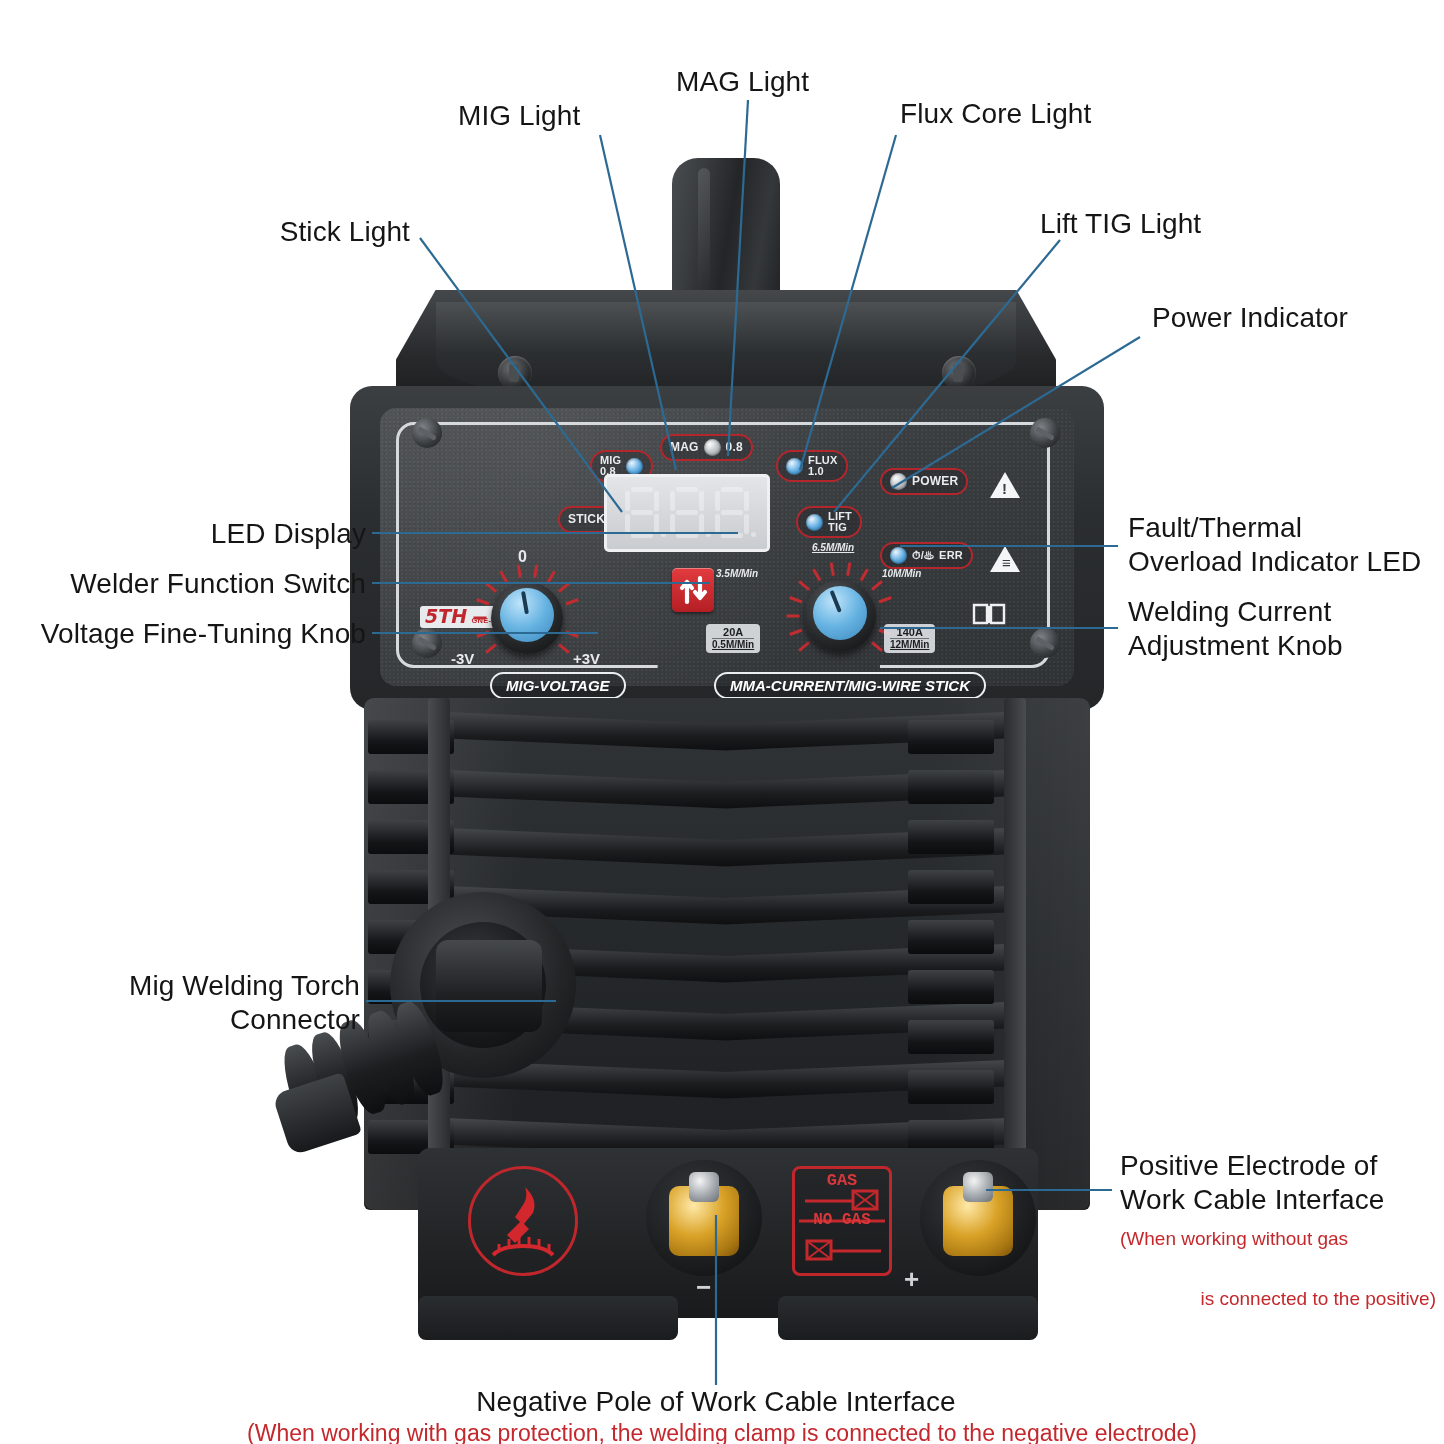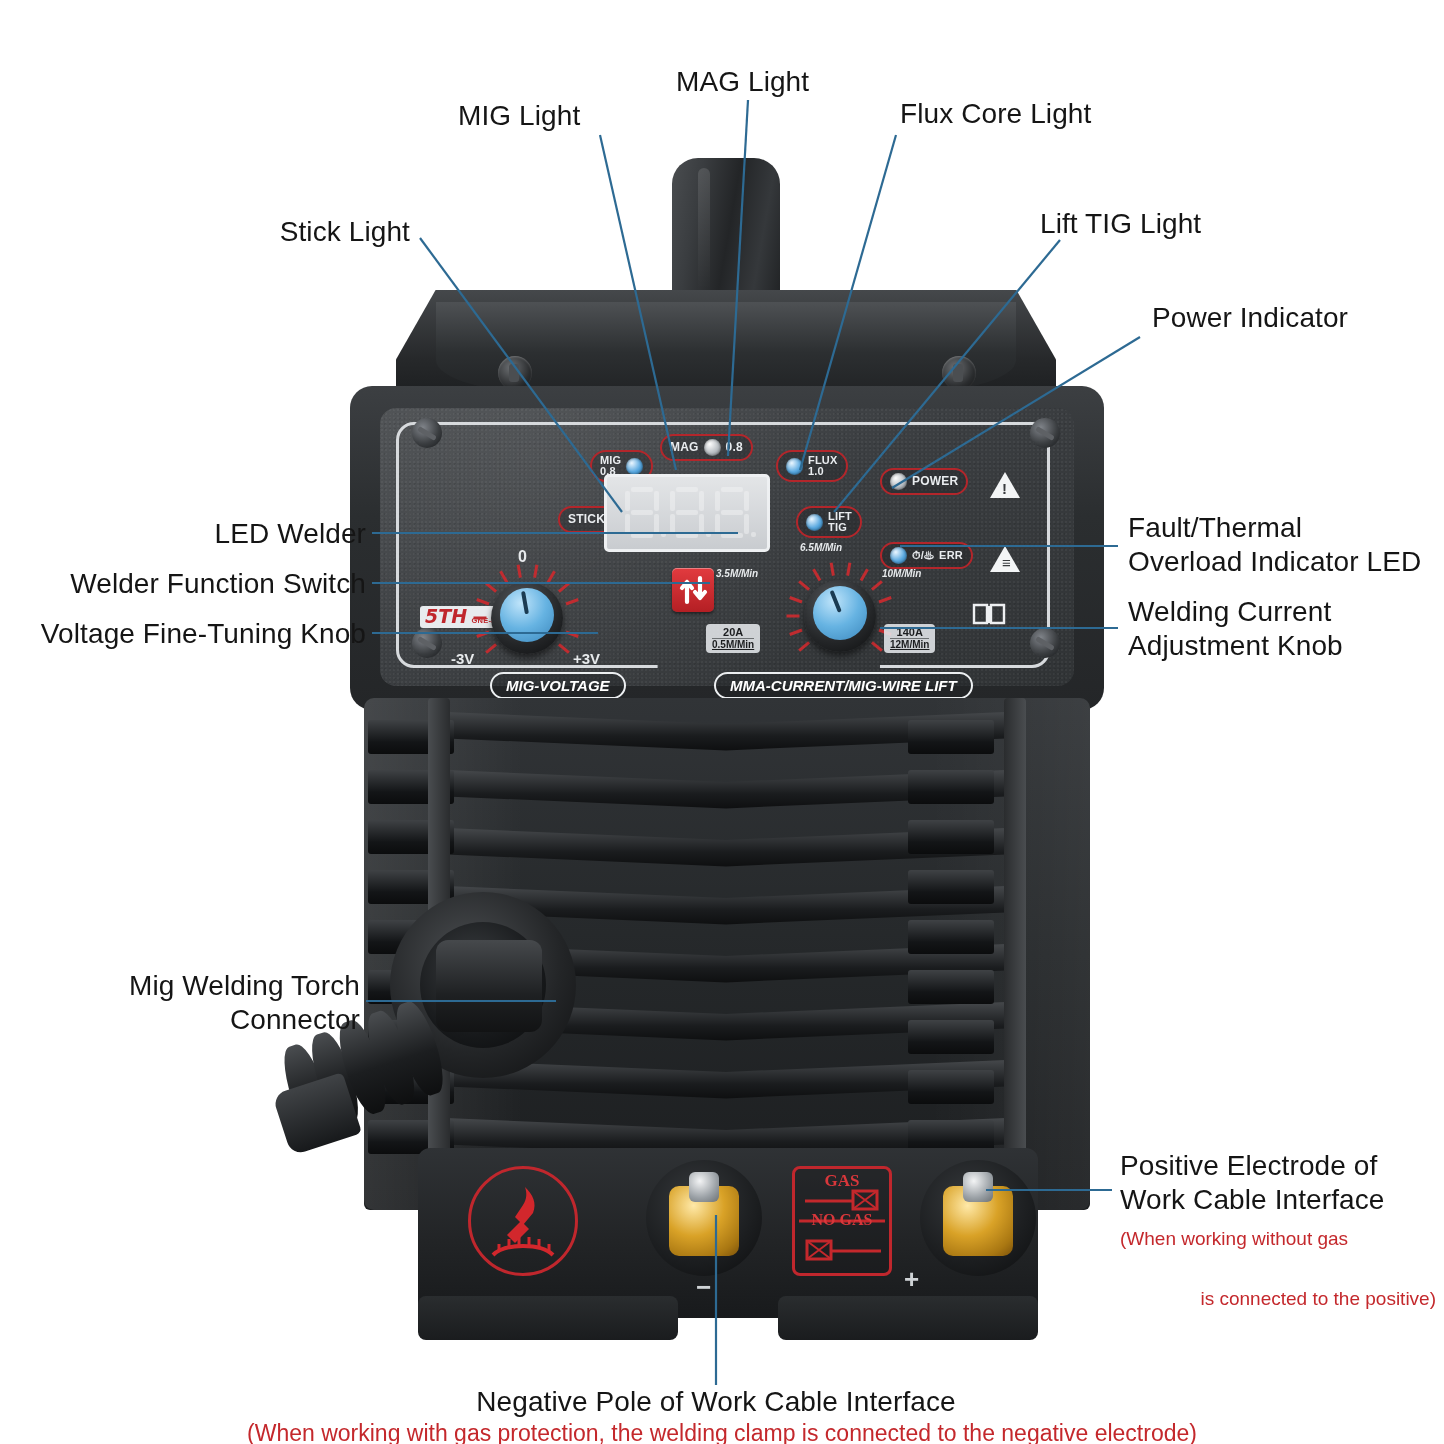--- a/index.html
+++ b/index.html
@@ -192,21 +192,21 @@
   .brass{position:absolute;width:70px;height:70px;border-radius:10px;
     background:radial-gradient(circle at 35% 28%,#ffe9a8,#d9a227 45%,#a97712 80%,#7d530b);}
   .brass:after{content:"";position:absolute;left:20px;top:-14px;width:30px;height:30px;
     border-radius:6px;background:radial-gradient(circle at 36% 30%,#f3f4f5,#9aa0a5 60%,#6a6f73);}
 
   .torchicon{position:absolute;width:104px;height:104px;border-radius:50%;
     border:3px solid #c0272d;display:flex;align-items:center;justify-content:center;}
   .gasbox{position:absolute;width:94px;height:104px;border:3px solid #c0272d;border-radius:8px;
     background:rgba(22,24,26,.35);}
   .gasbox .gt{position:absolute;width:100%;text-align:center;color:#d8373b;
-    font-weight:bold;font-family:Liberation Serif, serif;}
+    font-weight:bold;font-family:Liberation Mono, monospace;}
   .plusmark{position:absolute;color:#cfd3d6;font-size:26px;font-weight:bold;line-height:1;}
   .minusmark{position:absolute;color:#cfd3d6;font-size:26px;font-weight:bold;line-height:1;}
 </style>
 </head>
 <body>
 
 <div class="stage">
 
   <div class="welder">
 
@@ -354,31 +354,31 @@
         <span style="transform:rotate(50deg)"></span>
       <span style="transform:rotate(70deg)"></span>
         <span style="transform:rotate(110deg)"></span>
       <span style="transform:rotate(130deg)"></span>
     </div>
     <div class="knob" style="left:536px;top:430px;">
       <span class="cap2"></span>
       <span class="ptr" style="transform:rotate(-22deg)"></span>
     </div>
     <div class="knobtxt sm" style="left:448px;top:418px;">3.5M/Min</div>
-    <div class="knobtxt sm" style="left:532px;top:392px;">6.5M/Min</div>
+    <div class="knobtxt sm" style="left:544px;top:392px;text-decoration:underline;">6.5M/Min</div>
     <div class="knobtxt sm" style="left:614px;top:418px;">10M/Min</div>
     <div class="rangebox" style="left:438px;top:474px;">
       <span class="a">20A</span>
       <span class="b">0.5M/Min</span>
     </div>
     <div class="rangebox" style="left:616px;top:474px;">
       <span class="a">140A</span>
       <span class="b">12M/Min</span>
     </div>
-    <div class="pill" style="left:446px;top:522px;">MMA-CURRENT/MIG-WIRE LIFT</div>
+    <div class="pill" style="left:446px;top:522px;">MMA-CURRENT/MIG-WIRE STICK</div>
 
     <div class="body"></div>
     <div class="bodyshade"></div>
 
     <div class="vpanel">
       <div class="chev" style="top:6px;"></div>
         <div class="chev" style="top:64px;"></div>
       <div class="chev" style="top:122px;"></div>
         <div class="chev" style="top:180px;"></div>
       <div class="chev" style="top:238px;"></div>
@@ -483,21 +483,21 @@
   <div class="label" style="left:458px;top:100px;">MIG Light</div>
 
   <div class="label" style="left:676px;top:66px;">MAG Light</div>
 
   <div class="label" style="left:900px;top:98px;">Flux Core Light</div>
 
   <div class="label" style="left:1040px;top:208px;">Lift TIG Light</div>
 
   <div class="label" style="left:1152px;top:302px;">Power Indicator</div>
 
-  <div class="label r" style="left:110px;top:518px;width:256px;">LED Welder</div>
+  <div class="label r" style="left:110px;top:518px;width:256px;">LED Display</div>
 
   <div class="label r" style="left:34px;top:568px;width:332px;">Welder Function Switch</div>
 
   <div class="label r" style="left:10px;top:618px;width:356px;">Voltage Fine-Tuning Knob</div>
 
   <div class="label" style="left:1128px;top:512px;">Fault/Thermal</div>
   <div class="label" style="left:1128px;top:546px;">Overload Indicator LED</div>
 
   <div class="label" style="left:1128px;top:596px;">Welding Current</div>
   <div class="label" style="left:1128px;top:630px;">Adjustment Knob</div>

